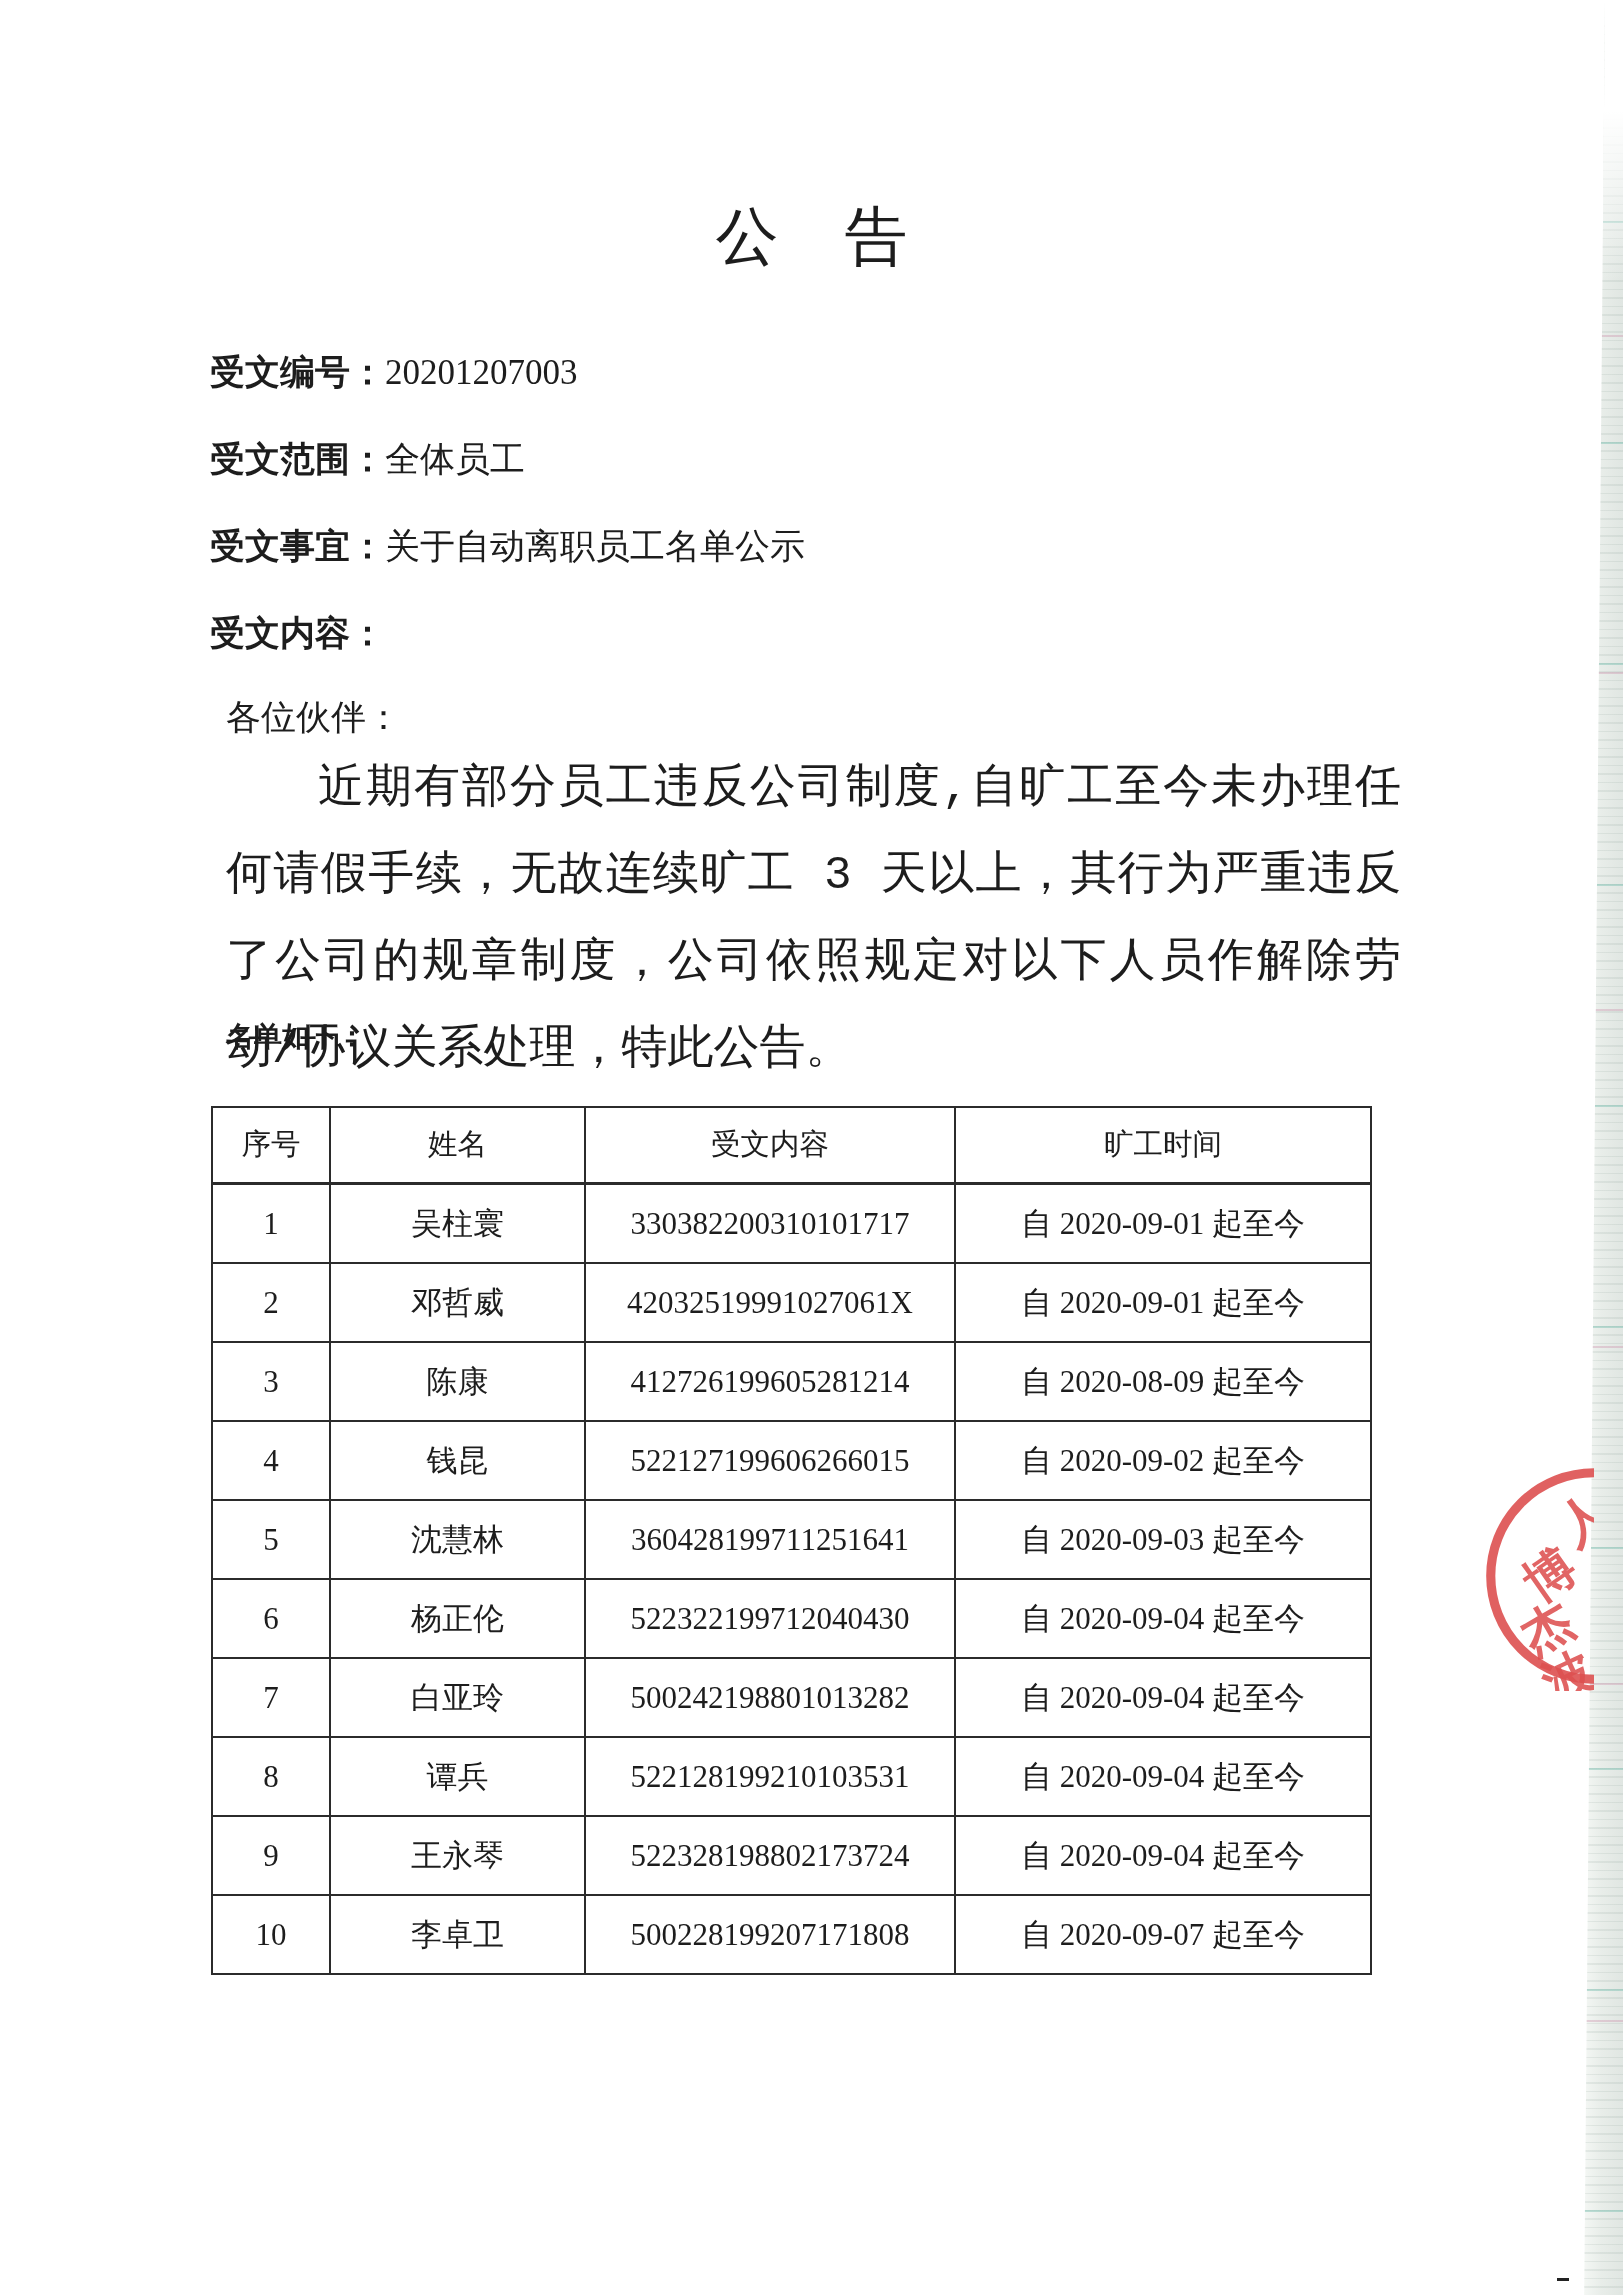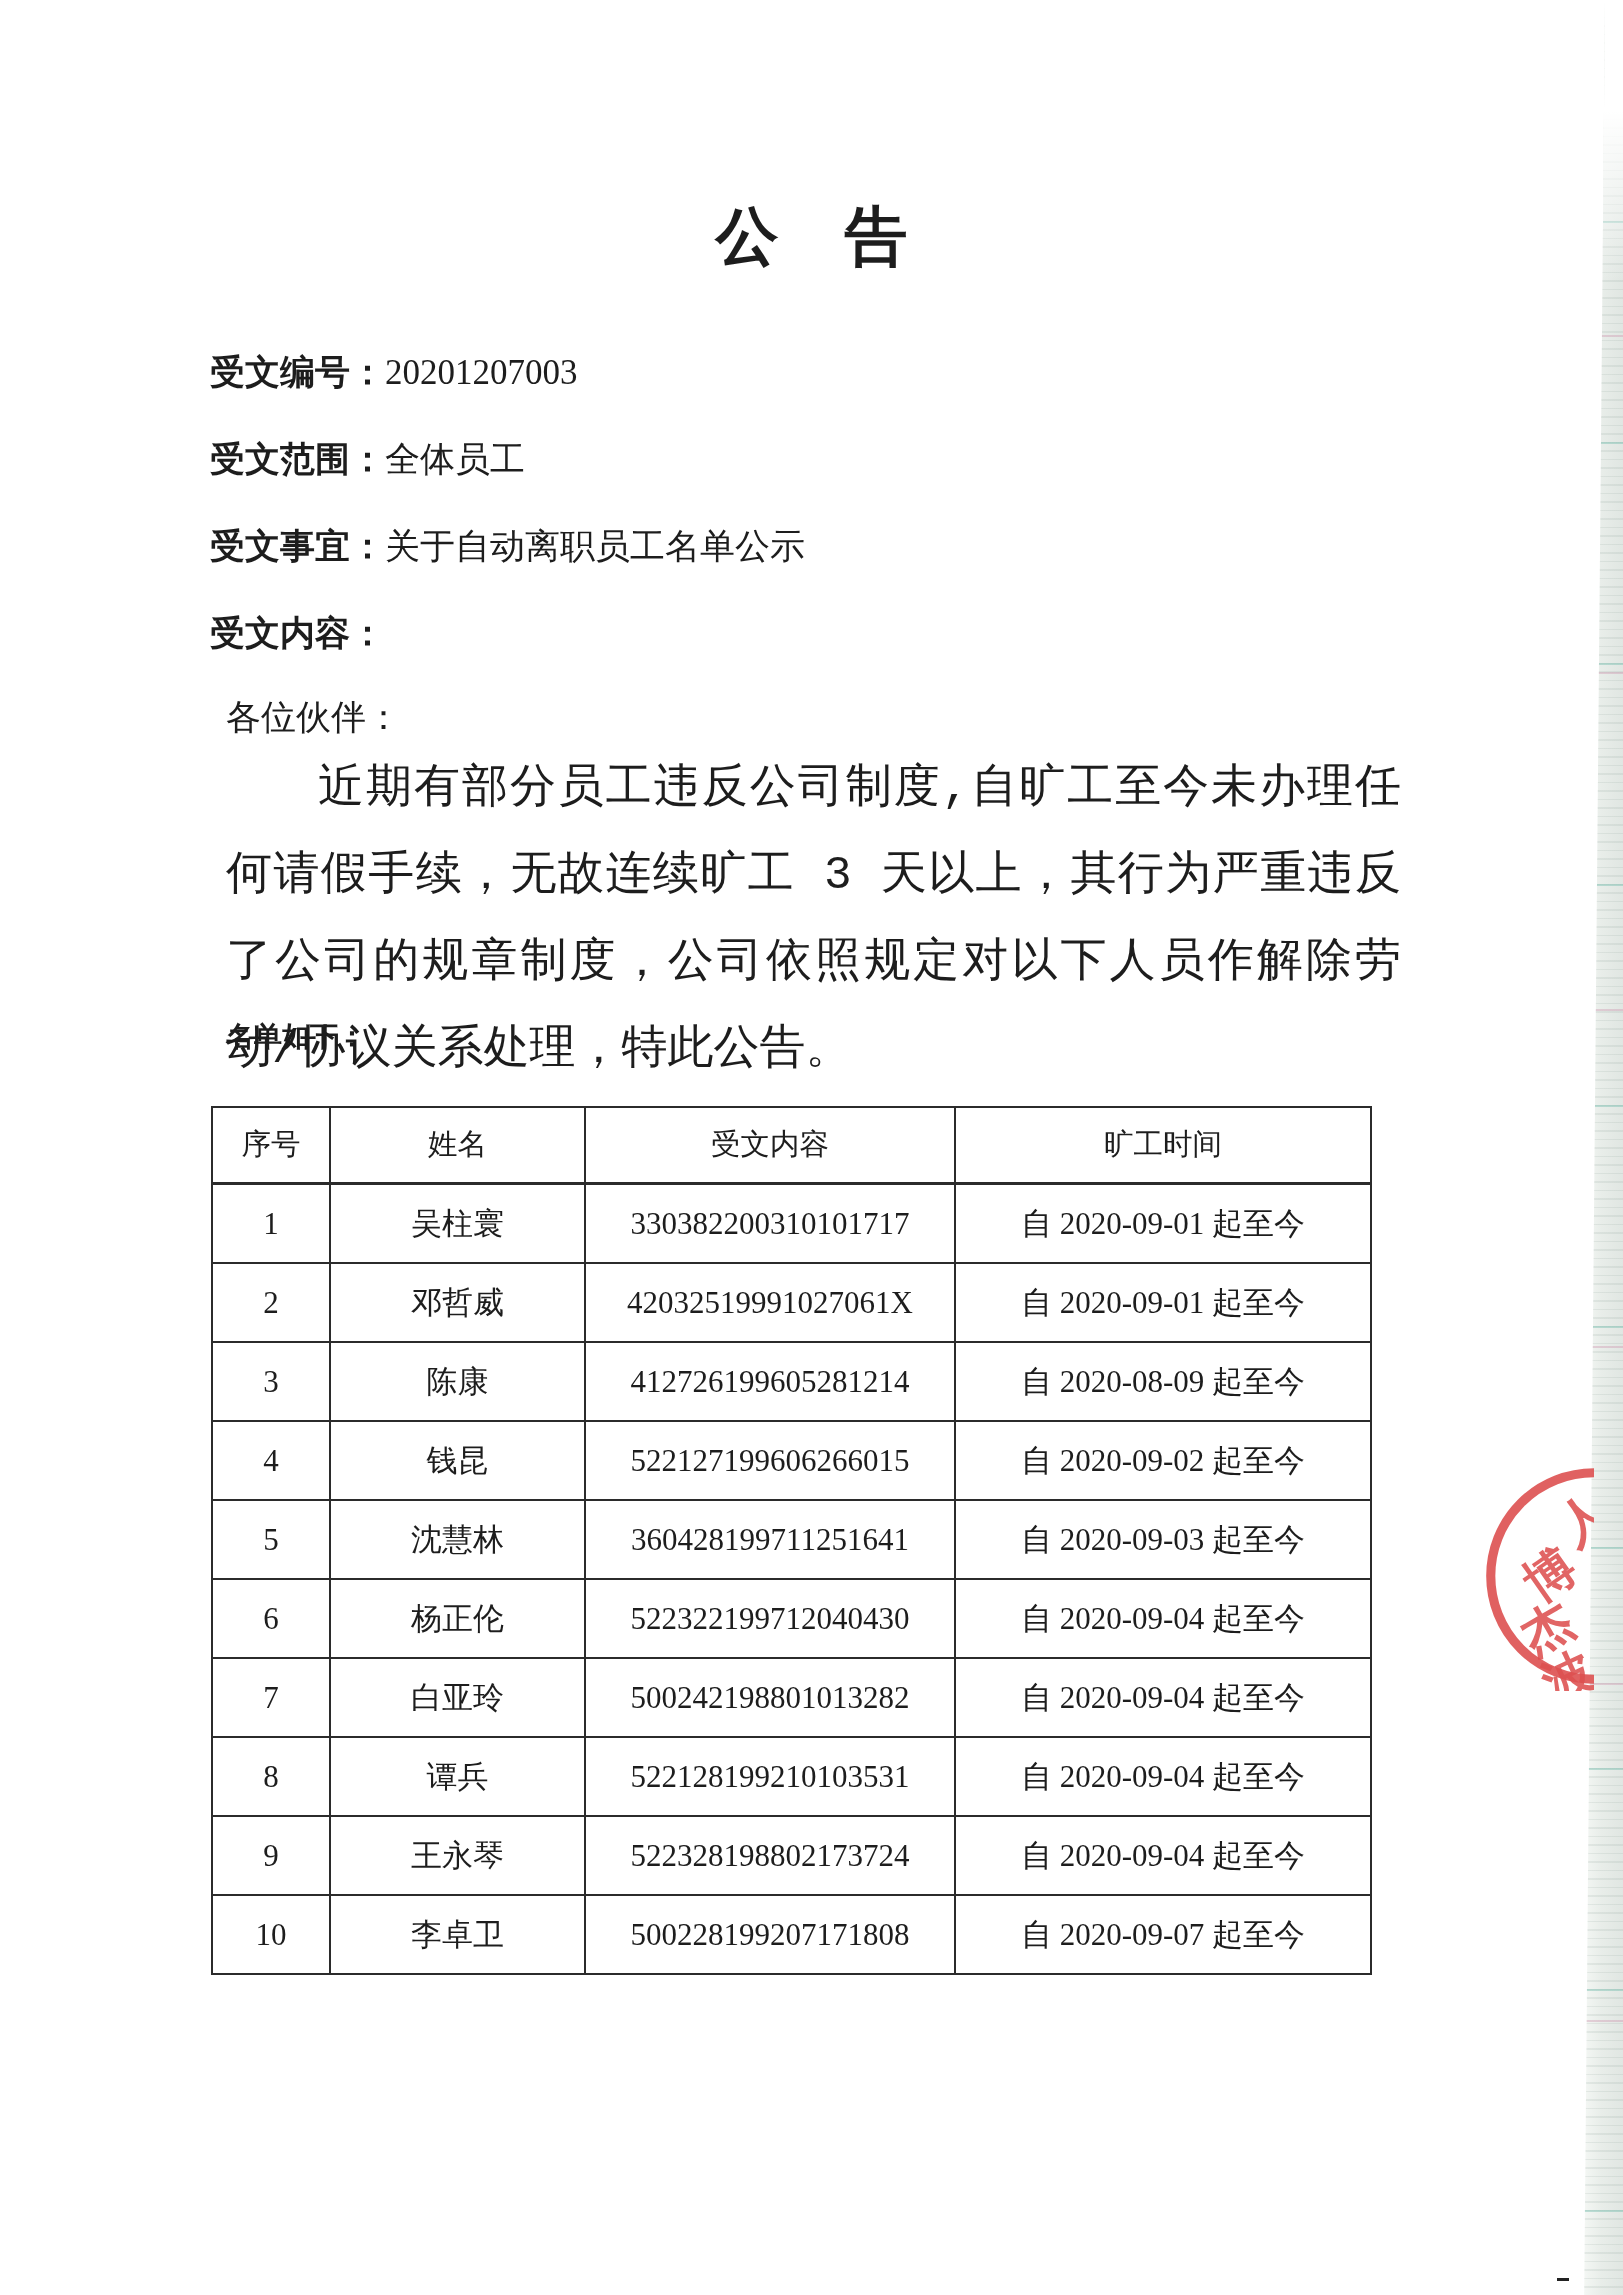--- a/index.html
+++ b/index.html
@@ -13,21 +13,21 @@
     width:1623px;height:2295px;
     margin:0 auto;
     background:#ffffff;
     overflow:hidden;
     color:var(--text-ink);
     font-family:"Liberation Serif","DejaVu Serif",serif;
   }
   .doc-title{
     position:absolute;top:152px;left:0;right:0;
     text-align:center;
-    font-size:63px;font-weight:bold;
+    font-size:63px;font-weight:normal;
     letter-spacing:1.05em;text-indent:1.05em;
     white-space:nowrap;
   }
   .meta-line{
     position:absolute;left:210px;
     font-size:35px;line-height:45px;white-space:nowrap;
   }
   .meta-label{font-weight:bold;}
   .meta-value{font-weight:normal;}
   .greeting{

